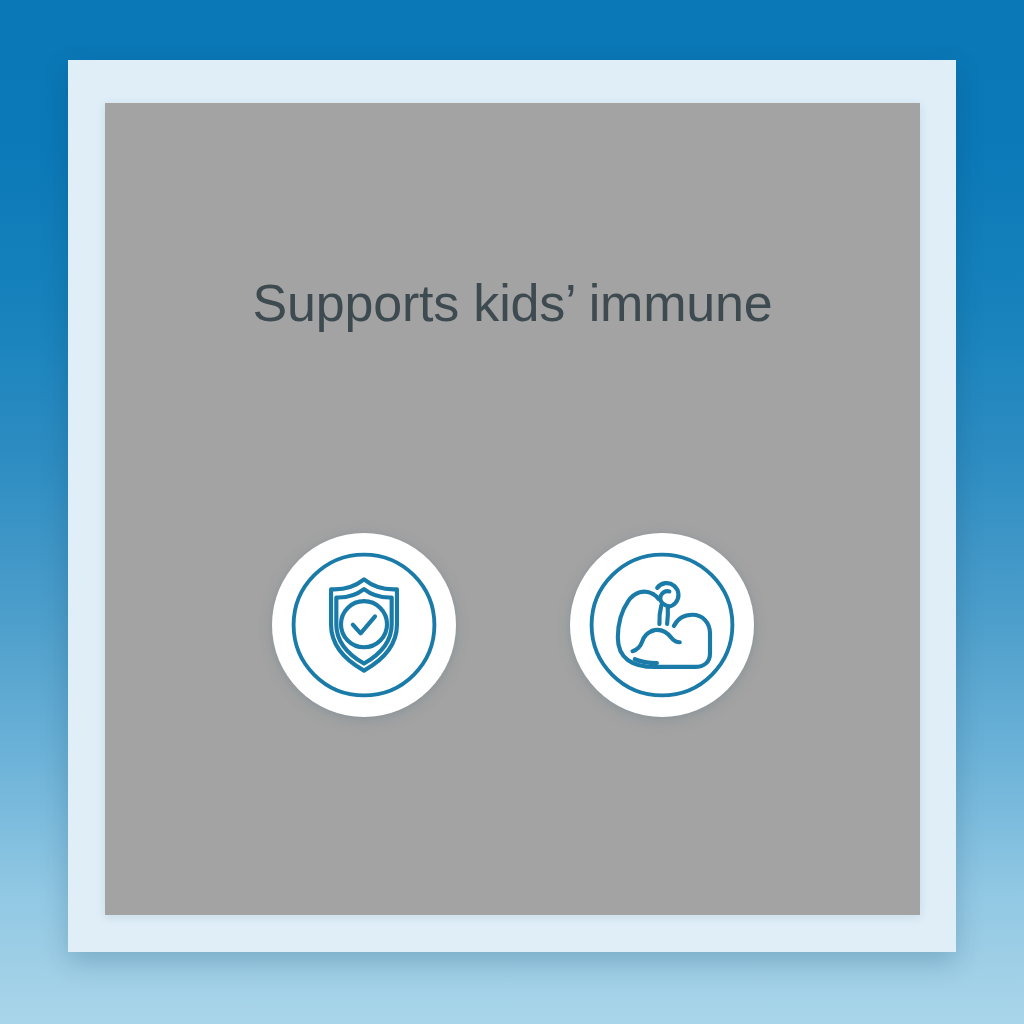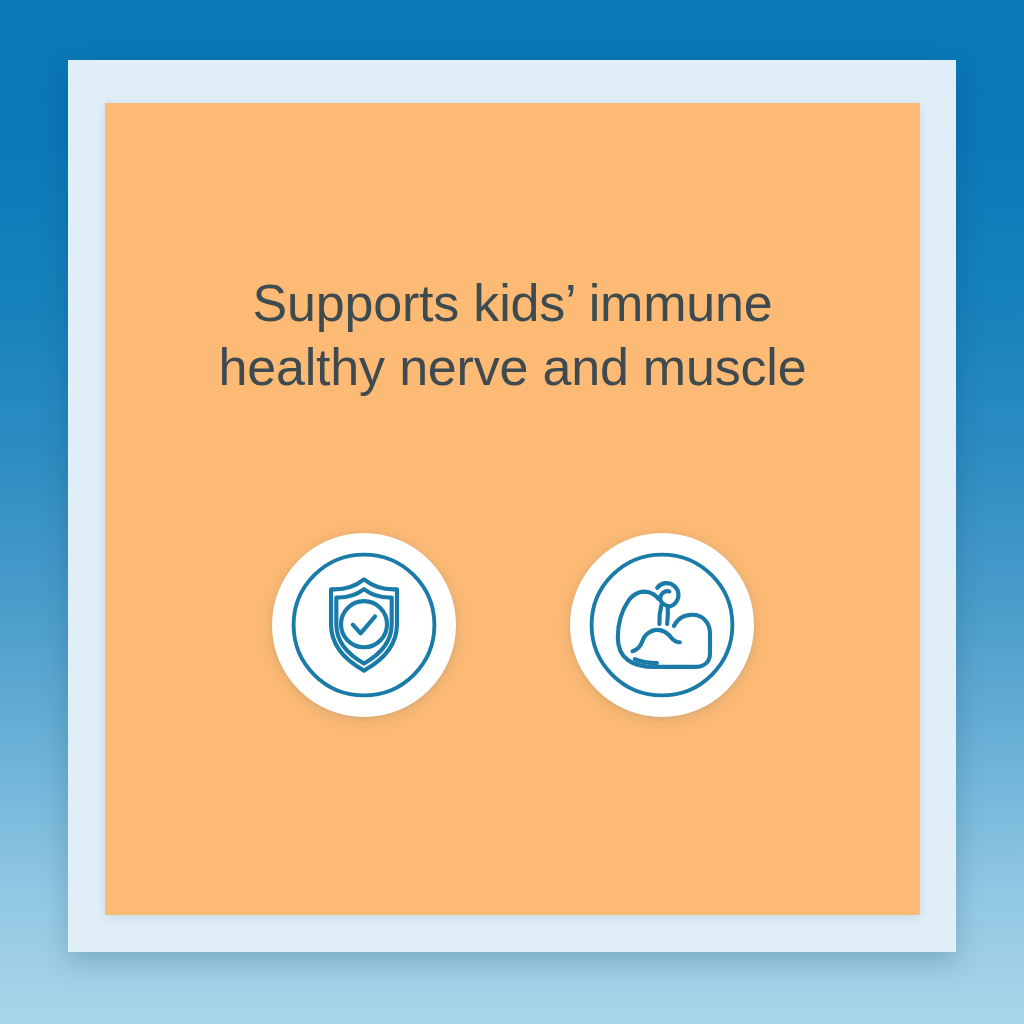--- a/index.html
+++ b/index.html
@@ -43,21 +43,21 @@
     box-shadow: 0 10px 26px rgba(6, 52, 82, 0.22);
   }
 
   
   .inner-panel {
     position: absolute;
     left: 37px;
     top: 43px;
     width: 815px;
     height: 812px;
-    background: #fdba74;
+    background: #a3a3a3;
     box-shadow: 0 2px 10px rgba(9, 60, 92, 0.10);
   }
 
   
   .headline {
     position: absolute;
     left: 0;
     top: 168px;
     width: 815px;
     text-align: center;
@@ -107,21 +107,20 @@
 <body>
 
 <div class="stage">
 
   <div class="outer-frame">
 
     <div class="inner-panel">
 
       <div class="headline">
         <span class="headline-line">Supports kids’ immune</span>
-        <span class="headline-line">healthy nerve and muscle</span>
       </div>
 
       <div class="icon-row">
 
         <div class="icon-badge">
           <svg viewBox="0 0 100 100" xmlns="http://www.w3.org/2000/svg" fill="none" stroke="#1a7ba8" stroke-width="2.6" stroke-linecap="round" stroke-linejoin="round">
 
             <circle cx="50" cy="50" r="44" stroke-width="2.4"></circle>
 
             <path d="M50 21.5

